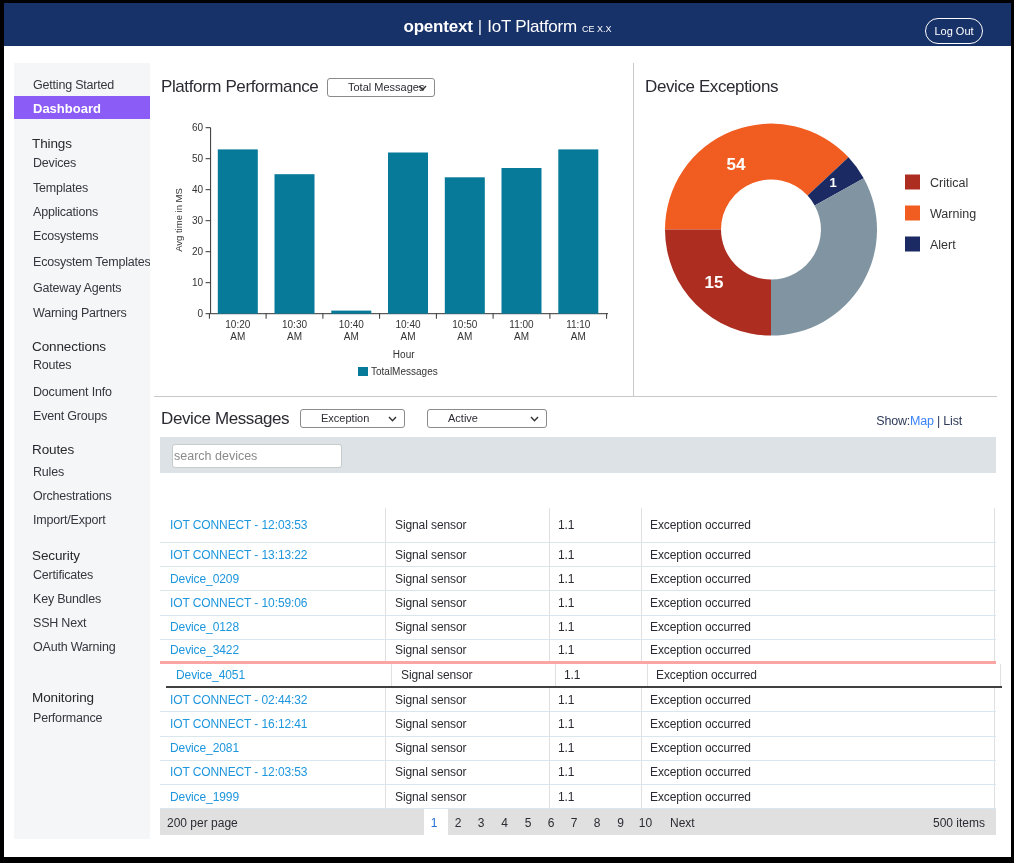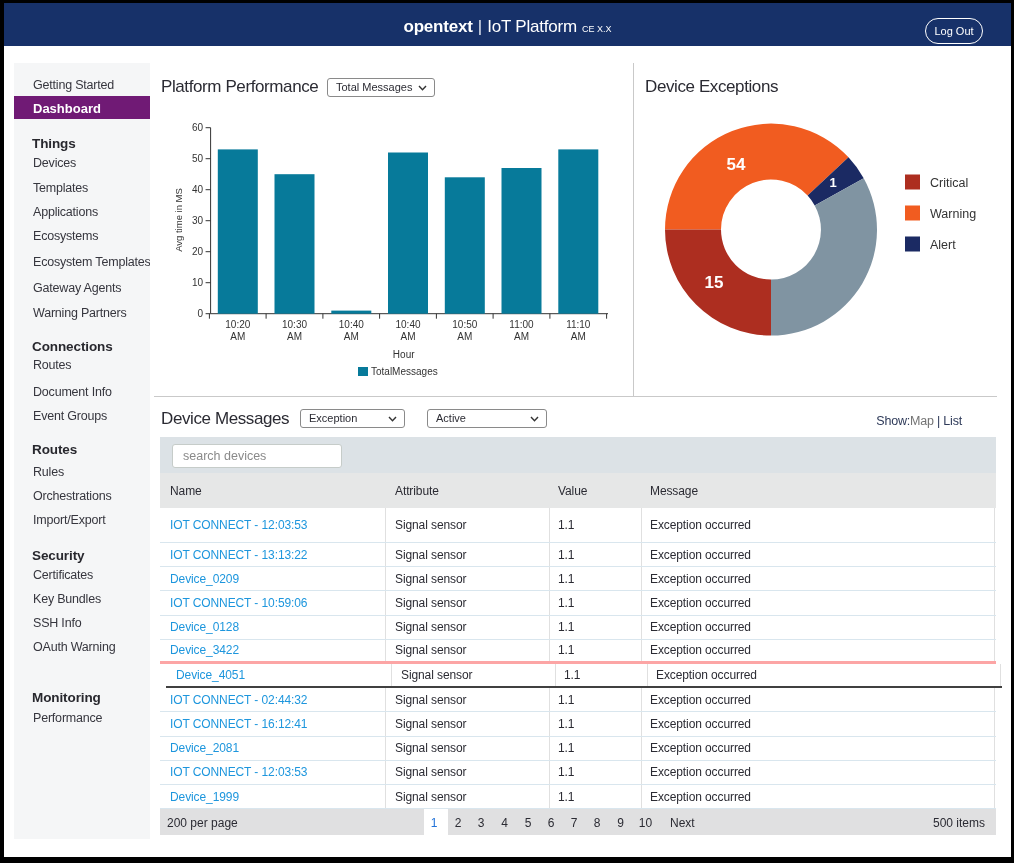--- a/index.html
+++ b/index.html
@@ -11,29 +11,29 @@
 .hdr { position:absolute; left:0; top:0; width:100%; height:43px; background:#173169; }
 .logo { position:absolute; left:0; right:0; top:14px; text-align:center; color:#fff; white-space:nowrap; }
 .logo .b { font-weight:700; font-size:17px; letter-spacing:-0.2px; }
 .logo .sep { font-weight:300; font-size:17px; margin:0 5px; color:#e8edf5; }
 .logo .r { font-weight:400; font-size:17px; letter-spacing:-0.2px; }
 .logo .v { font-size:9px; margin-left:5px; }
 .logout { position:absolute; right:28px; top:15px; width:58px; height:26px; border:1px solid #fff; border-radius:13px; color:#fff; font-size:11px; line-height:24px; text-align:center; }
 
 .side { position:absolute; left:10px; top:60px; width:136px; height:776px; background:#f5f6f7; }
 .si { position:absolute; left:19px; transform:translateY(-50%); font-size:12.5px; letter-spacing:-0.2px; color:#36363e; white-space:nowrap; }
-.sh { position:absolute; left:18px; transform:translateY(-50%); font-size:13.5px; letter-spacing:-0.1px; font-weight:700; color:#28282e; white-space:nowrap; }
-.active-item { position:absolute; left:0; top:33px; width:136px; height:23px; background:#701a75; }
+.sh { position:absolute; left:18px; transform:translateY(-50%); font-size:13.5px; letter-spacing:-0.1px; font-weight:400; color:#28282e; white-space:nowrap; }
+.active-item { position:absolute; left:0; top:33px; width:136px; height:23px; background:#8b5cf6; }
 .active-item span { position:absolute; left:19px; font-size:12.5px; top:50%; transform:translateY(-50%); color:#fff; font-weight:700; font-size:13px; }
 
 .content { position:absolute; left:146px; top:60px; width:861px; height:794px; background:#fff; }
 .vdiv { position:absolute; left:483px; top:0; width:1px; height:333px; background:#c9c9c9; }
 .hdiv { position:absolute; left:4px; top:333px; width:843px; height:1px; background:#c9c9c9; }
 .ptitle { position:absolute; font-size:17px; letter-spacing:-0.4px; color:#2b2b33; }
-.sel { position:absolute; height:19px; background:#fff; border:1px solid #8a8a8a; border-radius:3px; font-size:11px; color:#2b2b33; line-height:17px; padding-left:8px; }
+.sel { position:absolute; height:19px; background:#fff; border:1px solid #8a8a8a; border-radius:3px; font-size:11px; color:#2b2b33; line-height:17px; padding-left:20px; }
 .sel svg { position:absolute; right:7px; top:6px; }
 
 .cell.linkb { color:#1d96dd !important; }
 .cell { position:absolute; font-size:12px; letter-spacing:-0.1px; color:#2b2b33; white-space:nowrap; transform:translateY(-50%); }
 </style>
 </head>
 <body>
 <div class="page">
   <div class="hdr">
     <div class="logo"><span class="b">opentext</span><span class="sep">|</span><span class="r">IoT Platform</span><span class="v">CE X.X</span></div>
@@ -56,21 +56,21 @@
     <div class="si" style="top:302px">Routes</div>
     <div class="si" style="top:329px">Document Info</div>
     <div class="si" style="top:353px">Event Groups</div>
     <div class="sh" style="top:386px">Routes</div>
     <div class="si" style="top:409px">Rules</div>
     <div class="si" style="top:433px">Orchestrations</div>
     <div class="si" style="top:457px">Import/Export</div>
     <div class="sh" style="top:492px">Security</div>
     <div class="si" style="top:512px">Certificates</div>
     <div class="si" style="top:536px">Key Bundles</div>
-    <div class="si" style="top:560px">SSH Info</div>
+    <div class="si" style="top:560px">SSH Next</div>
     <div class="si" style="top:584px">OAuth Warning</div>
     <div class="sh" style="top:634px">Monitoring</div>
     <div class="si" style="top:655px">Performance</div>
 </div>
   <div class="content" id="content">
     <div class="vdiv"></div>
     <div class="hdiv"></div>
 
     <div class="ptitle" style="left:11px;top:14px;">Platform Performance</div>
     <div class="sel" style="left:177px;top:15px;width:108px;">Total Messages<svg width="9" height="6" viewBox="0 0 9 6">
@@ -142,29 +142,23 @@
       <text x="780" y="154.5" font-size="12.5" fill="#333">Warning</text>
       <text x="780" y="185.5" font-size="12.5" fill="#333">Alert</text>
     </svg>
     <div class="ptitle" style="left:11px;top:346px;">Device Messages</div>
     <div class="sel" style="left:150px;top:346px;width:105px;">Exception<svg width="9" height="6" viewBox="0 0 9 6">
           <path d="M1 1 L4.5 4.8 L8 1" fill="none" stroke="#333" stroke-width="1.4"></path>
         </svg></div>
     <div class="sel" style="left:277px;top:346px;width:120px;">Active<svg width="9" height="6" viewBox="0 0 9 6">
           <path d="M1 1 L4.5 4.8 L8 1" fill="none" stroke="#333" stroke-width="1.4"></path>
         </svg></div>
-    <div class="abs" style="right:49px;top:351px;font-size:12.5px;letter-spacing:-0.2px;color:#2e3a59;">Show:<span style="color:#737373">Map</span> | List</div>
+    <div class="abs" style="right:49px;top:351px;font-size:12.5px;letter-spacing:-0.2px;color:#2e3a59;">Show:<span style="color:#3b82f6">Map</span> | List</div>
     <div class="abs" style="left:10px;top:374px;width:836px;height:36px;background:#dce2e6;"></div>
-    <div class="abs" style="left:22px;top:381px;width:170px;height:24px;background:#fff;border:1px solid #c6ccc9;border-radius:3px;font-size:12.5px;color:#8a8a8a;line-height:22px;padding-left:10px;">search devices</div>
-    <div class="abs" style="left:10px;top:410px;width:836px;height:35px;background:#e6e7e7;">
-      <div class="cell" style="left:10px;top:50%;color:#2b2b33">Name</div>
-      <div class="cell" style="left:235px;top:50%;color:#2b2b33">Attribute</div>
-      <div class="cell" style="left:398px;top:50%;color:#2b2b33">Value</div>
-      <div class="cell" style="left:490px;top:50%;color:#2b2b33">Message</div>
-    </div>
+    <div class="abs" style="left:22px;top:381px;width:170px;height:24px;background:#fff;border:1px solid #c6ccc9;border-radius:3px;font-size:12.5px;color:#8a8a8a;line-height:22px;padding-left:1px;">search devices</div>
     <div style="position:absolute;left:10px;top:445.0px;width:836px;height:35.0px;border-bottom:1px solid #d9e6ee;">
       <div style="position:absolute;left:225px;top:0;width:1px;height:100%;background:#e0e0e0"></div>
       <div style="position:absolute;left:389px;top:0;width:1px;height:100%;background:#e0e0e0"></div>
       <div style="position:absolute;left:481px;top:0;width:1px;height:100%;background:#e0e0e0"></div>
       <div style="position:absolute;left:834px;top:0;width:1px;height:100%;background:#e0e0e0"></div>
       <div class="cell linkb" style="left:10px;top:50%">IOT CONNECT - 12:03:53</div>
       <div class="cell" style="left:235px;top:50%">Signal sensor</div>
       <div class="cell" style="left:398px;top:50%">1.1</div>
       <div class="cell" style="left:490px;top:50%">Exception occurred</div>
     </div>

